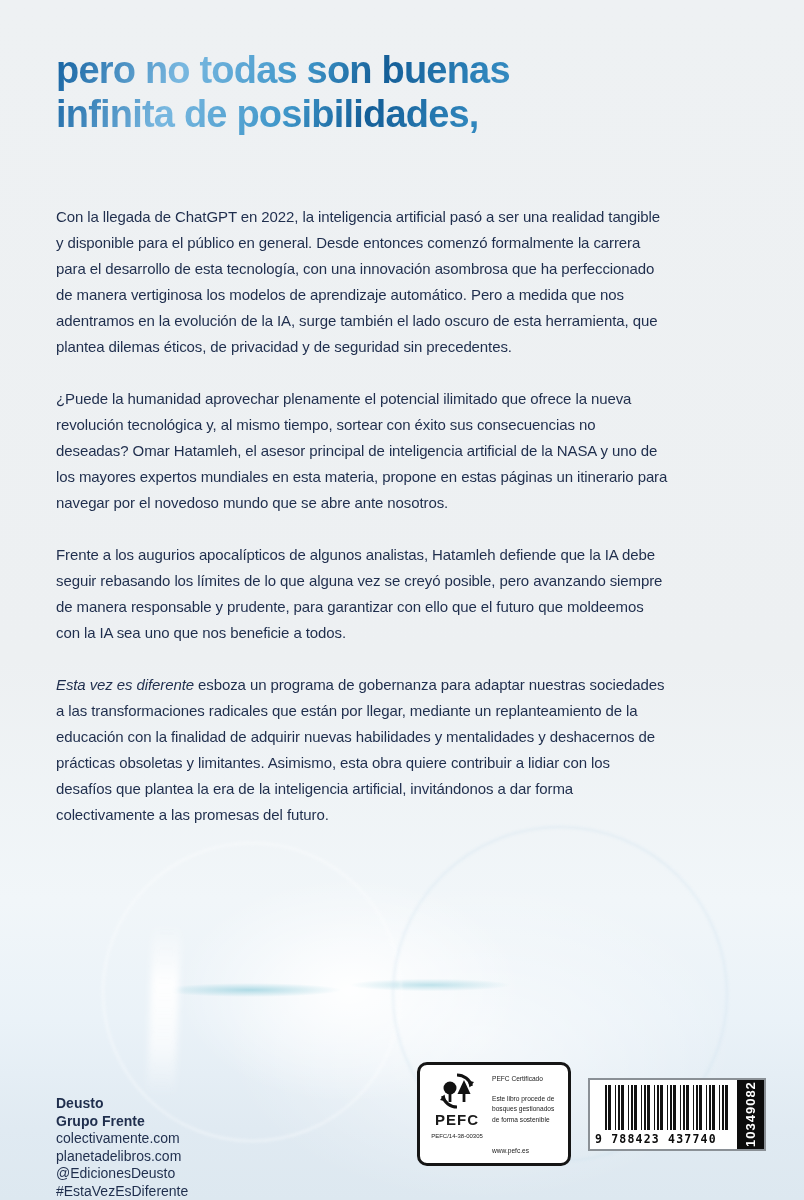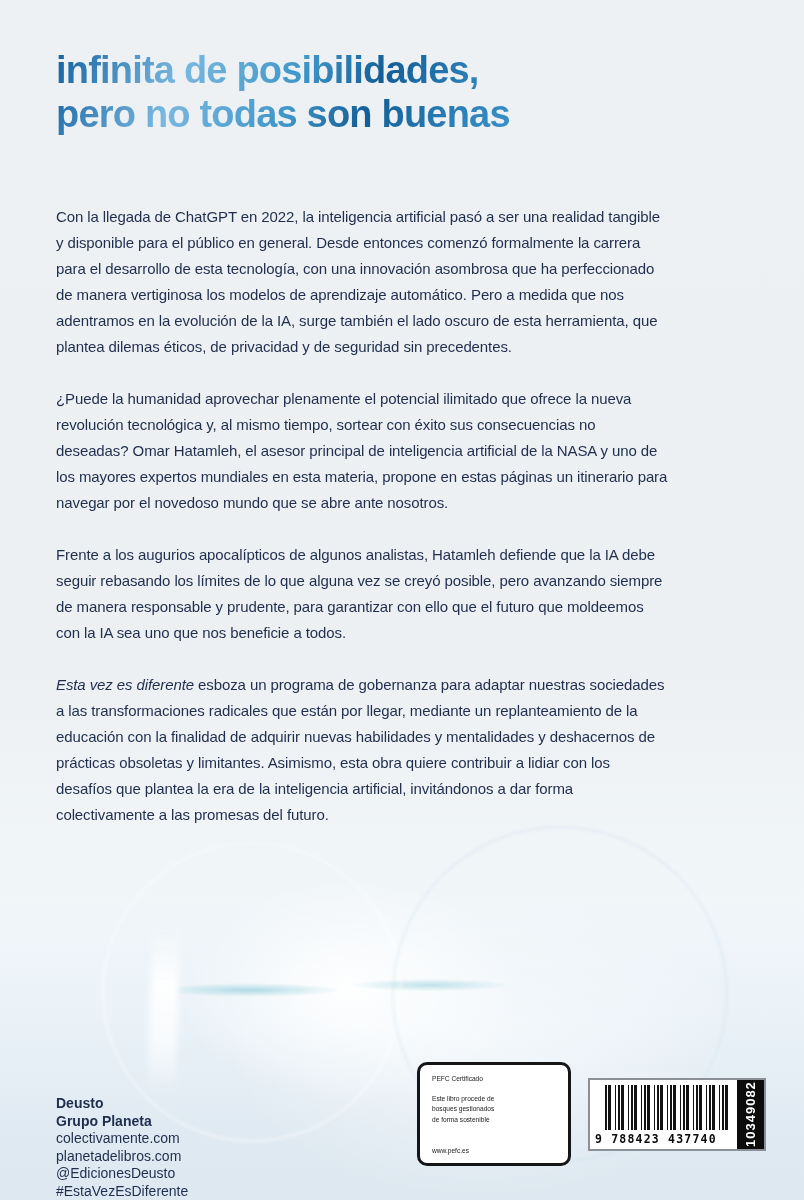--- a/index.html
+++ b/index.html
@@ -129,41 +129,55 @@
 <body>
 
 <div class="cover">
 
   <div class="bg-glow"></div>
   <div class="ring ring-1"></div>
   <div class="ring ring-2"></div>
   <div class="streak-v"></div>
 
   <h1 class="headline">
+    <div>pero no todas son buenas</div>
     <div>infinita de posibilidades,</div>
-    <div>pero no todas son buenas</div>
   </h1>
 
   <div class="body-copy">
     <p>Con la llegada de ChatGPT en 2022, la inteligencia artificial pasó a ser una realidad tangible y disponible para el público en general. Desde entonces comenzó formalmente la carrera para el desarrollo de esta tecnología, con una innovación asombrosa que ha perfeccionado de manera vertiginosa los modelos de aprendizaje automático. Pero a medida que nos adentramos en la evolución de la IA, surge también el lado oscuro de esta herramienta, que plantea dilemas éticos, de privacidad y de seguridad sin precedentes.</p>
     <p>¿Puede la humanidad aprovechar plenamente el potencial ilimitado que ofrece la nueva revolución tecnológica y, al mismo tiempo, sortear con éxito sus consecuencias no deseadas? Omar Hatamleh, el asesor principal de inteligencia artificial de la NASA y uno de los mayores expertos mundiales en esta materia, propone en estas páginas un itinerario para navegar por el novedoso mundo que se abre ante nosotros.</p>
     <p>Frente a los augurios apocalípticos de algunos analistas, Hatamleh defiende que la IA debe seguir rebasando los límites de lo que alguna vez se creyó posible, pero avanzando siempre de manera responsable y prudente, para garantizar con ello que el futuro que moldeemos con la IA sea uno que nos beneficie a todos.</p>
     <p><span class="italic-lead">Esta vez es diferente</span><span> esboza un programa de gobernanza para adaptar nuestras sociedades a las transformaciones radicales que están por llegar, mediante un replanteamiento de la educación con la finalidad de adquirir nuevas habilidades y mentalidades y deshacernos de prácticas obsoletas y limitantes. Asimismo, esta obra quiere contribuir a lidiar con los desafíos que plantea la era de la inteligencia artificial, invitándonos a dar forma colectivamente a las promesas del futuro.</span></p>
   </div>
 
   <div class="publisher">
     <div class="line bold">Deusto</div>
-    <div class="line bold">Grupo Planeta</div>
+    <div class="line bold">Grupo Frente</div>
     <div class="line">colectivamente.com</div>
     <div class="line">planetadelibros.com</div>
     <div class="line">@EdicionesDeusto</div>
     <div class="line">#EstaVezEsDiferente</div>
   </div>
 
   <div class="pefc-box">
+    <div class="pefc-left">
+      <svg class="pefc-logo" viewBox="0 0 44 38" xmlns="http://www.w3.org/2000/svg">
+        <path d="M22 3 a15 15 0 0 1 14.5 11" fill="none" stroke="#111" stroke-width="3"></path>
+        <path d="M39 10 l-4.5 5.5 -1.5 -7 z" fill="#111"></path>
+        <path d="M22 35 a15 15 0 0 1 -14.5 -11" fill="none" stroke="#111" stroke-width="3"></path>
+        <path d="M5 28 l4.5 -5.5 1.5 7 z" fill="#111"></path>
+        <circle cx="15" cy="16" r="6.5" fill="#111"></circle>
+        <rect x="13.6" y="21" width="2.8" height="9" fill="#111"></rect>
+        <path d="M29 8 l6.5 14 h-13 z" fill="#111"></path>
+        <rect x="27.6" y="21" width="2.8" height="9" fill="#111"></rect>
+      </svg>
+      <div class="pefc-word">PEFC</div>
+      <div class="pefc-code">PEFC/14-38-00305</div>
+    </div>
     <div class="pefc-right">
       <div class="pefc-cert">PEFC Certificado</div>
       <div class="pefc-desc">Este libro procede de bosques gestionados de forma sostenible</div>
       <div class="pefc-web">www.pefc.es</div>
     </div>
   </div>
 
   <div class="barcode-box">
     <div class="barcode-main">
       <div class="barcode-bars"></div>

